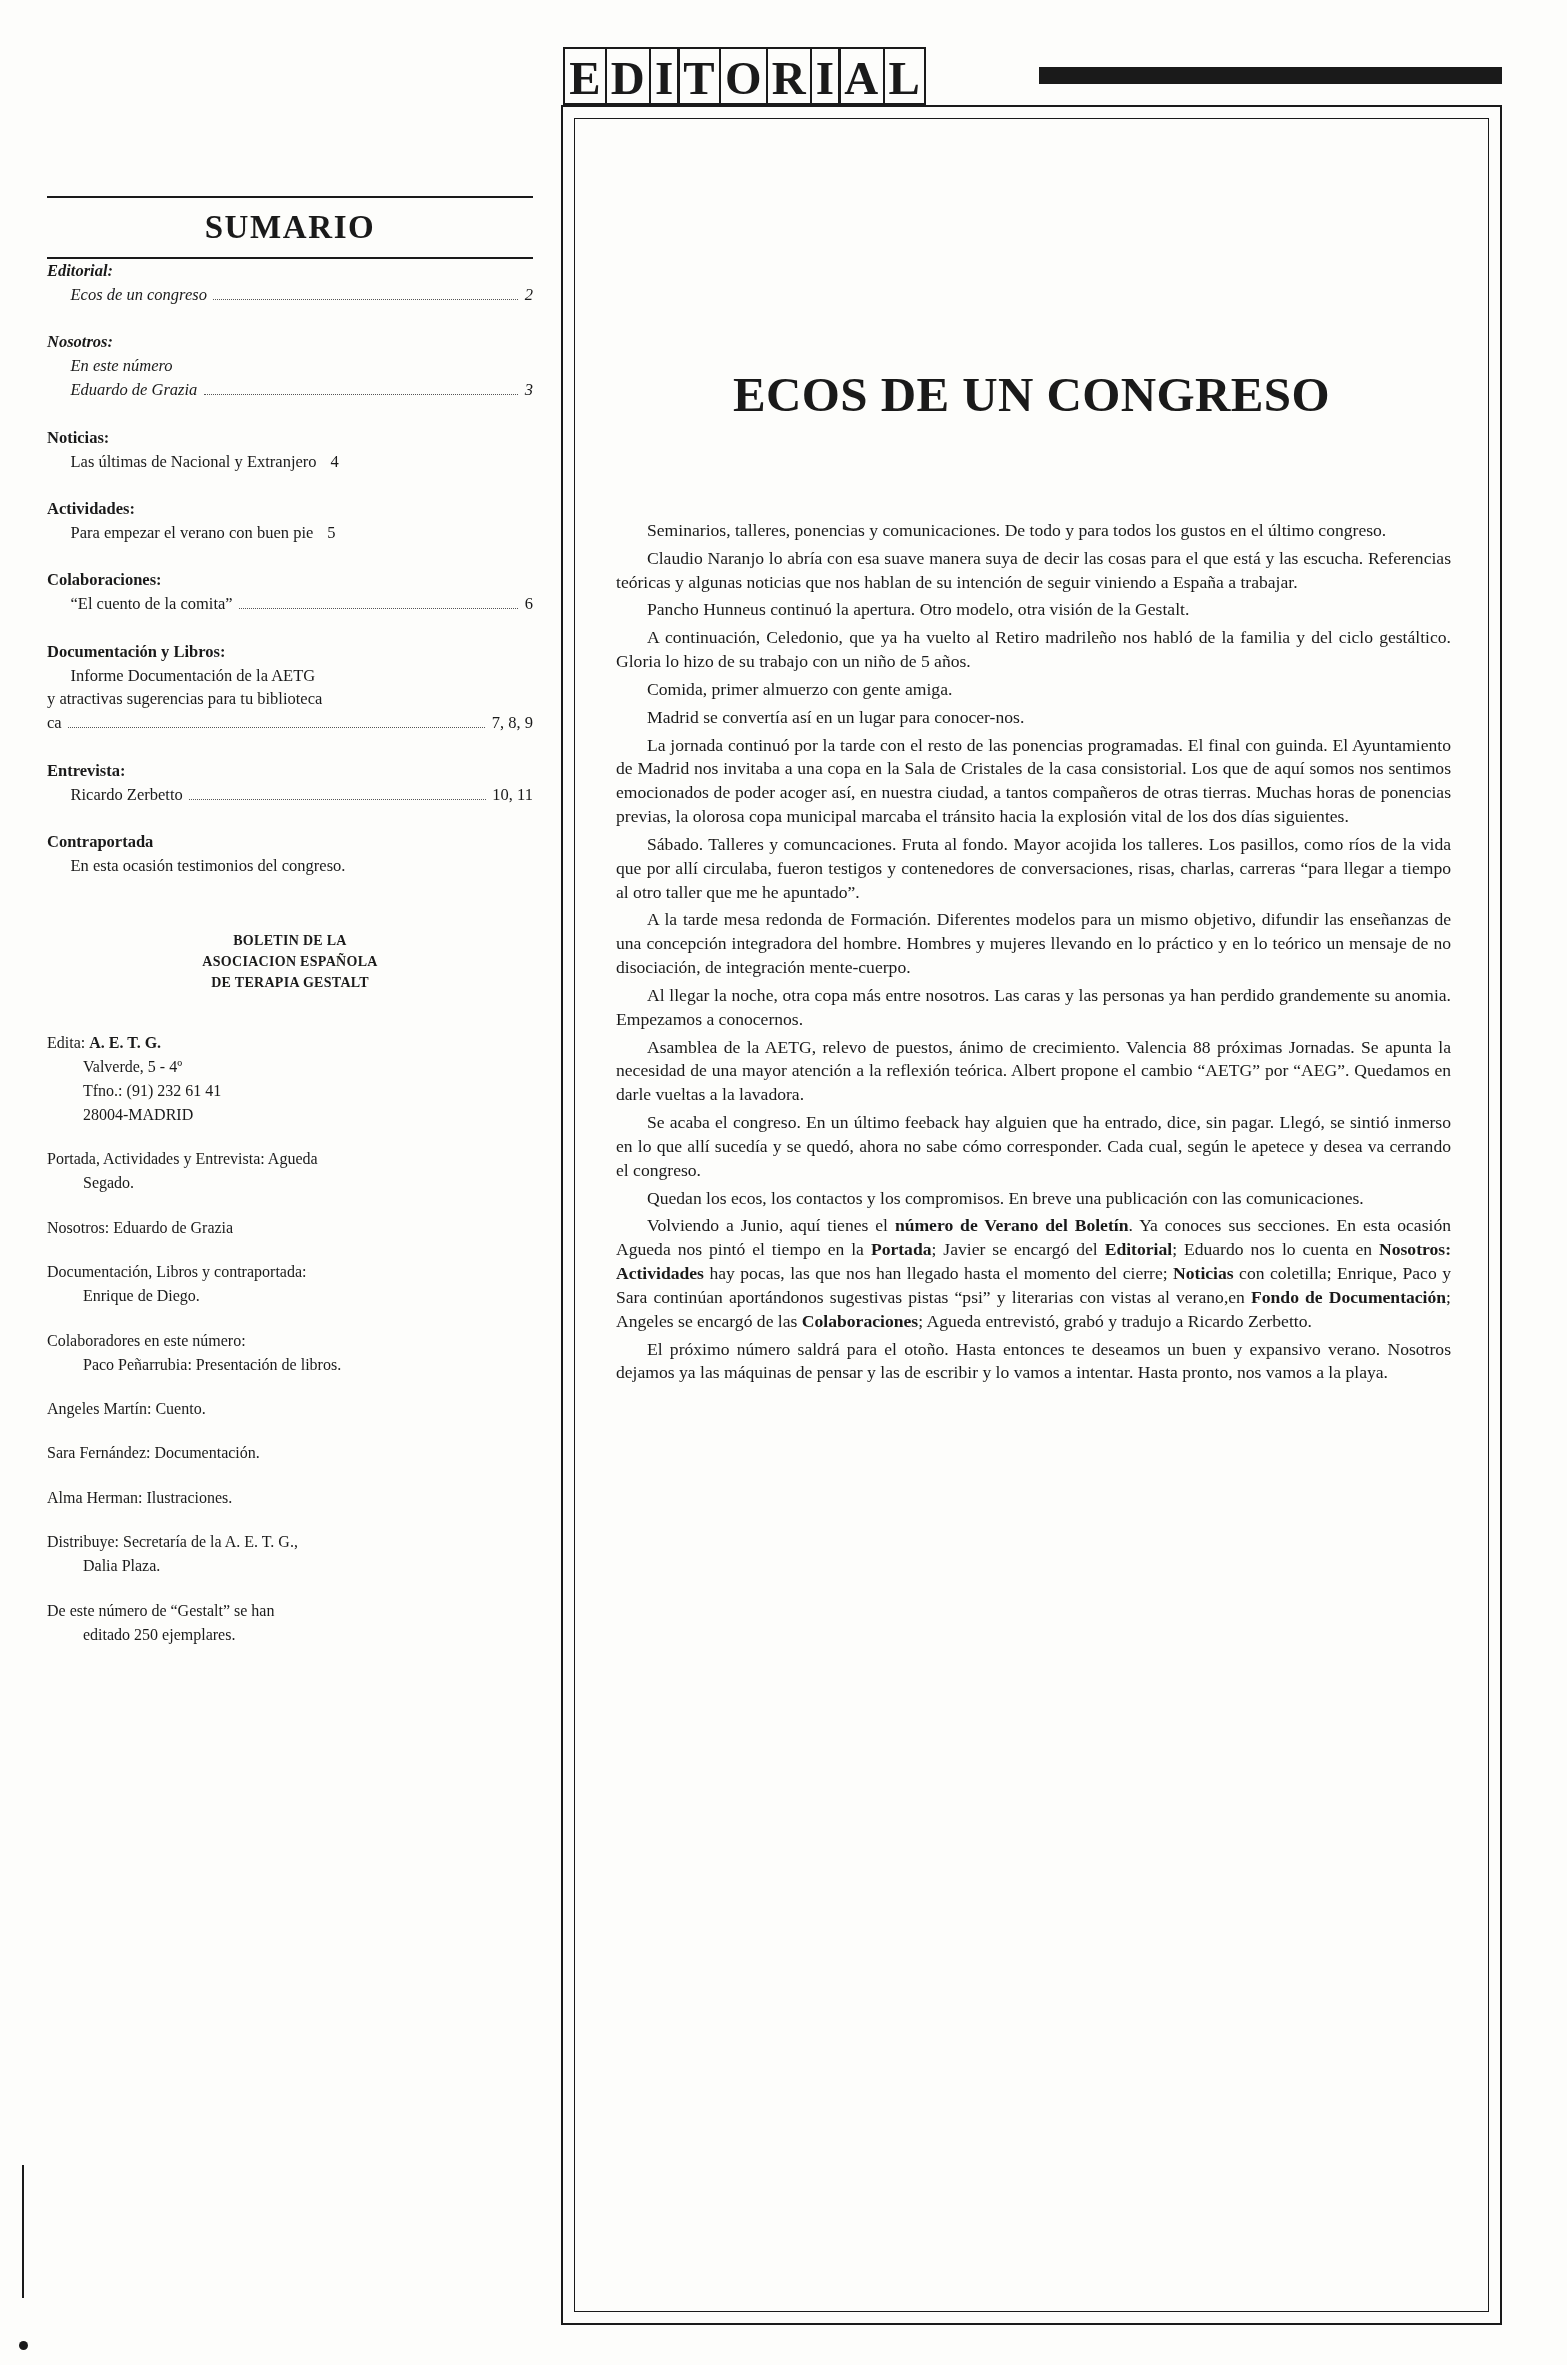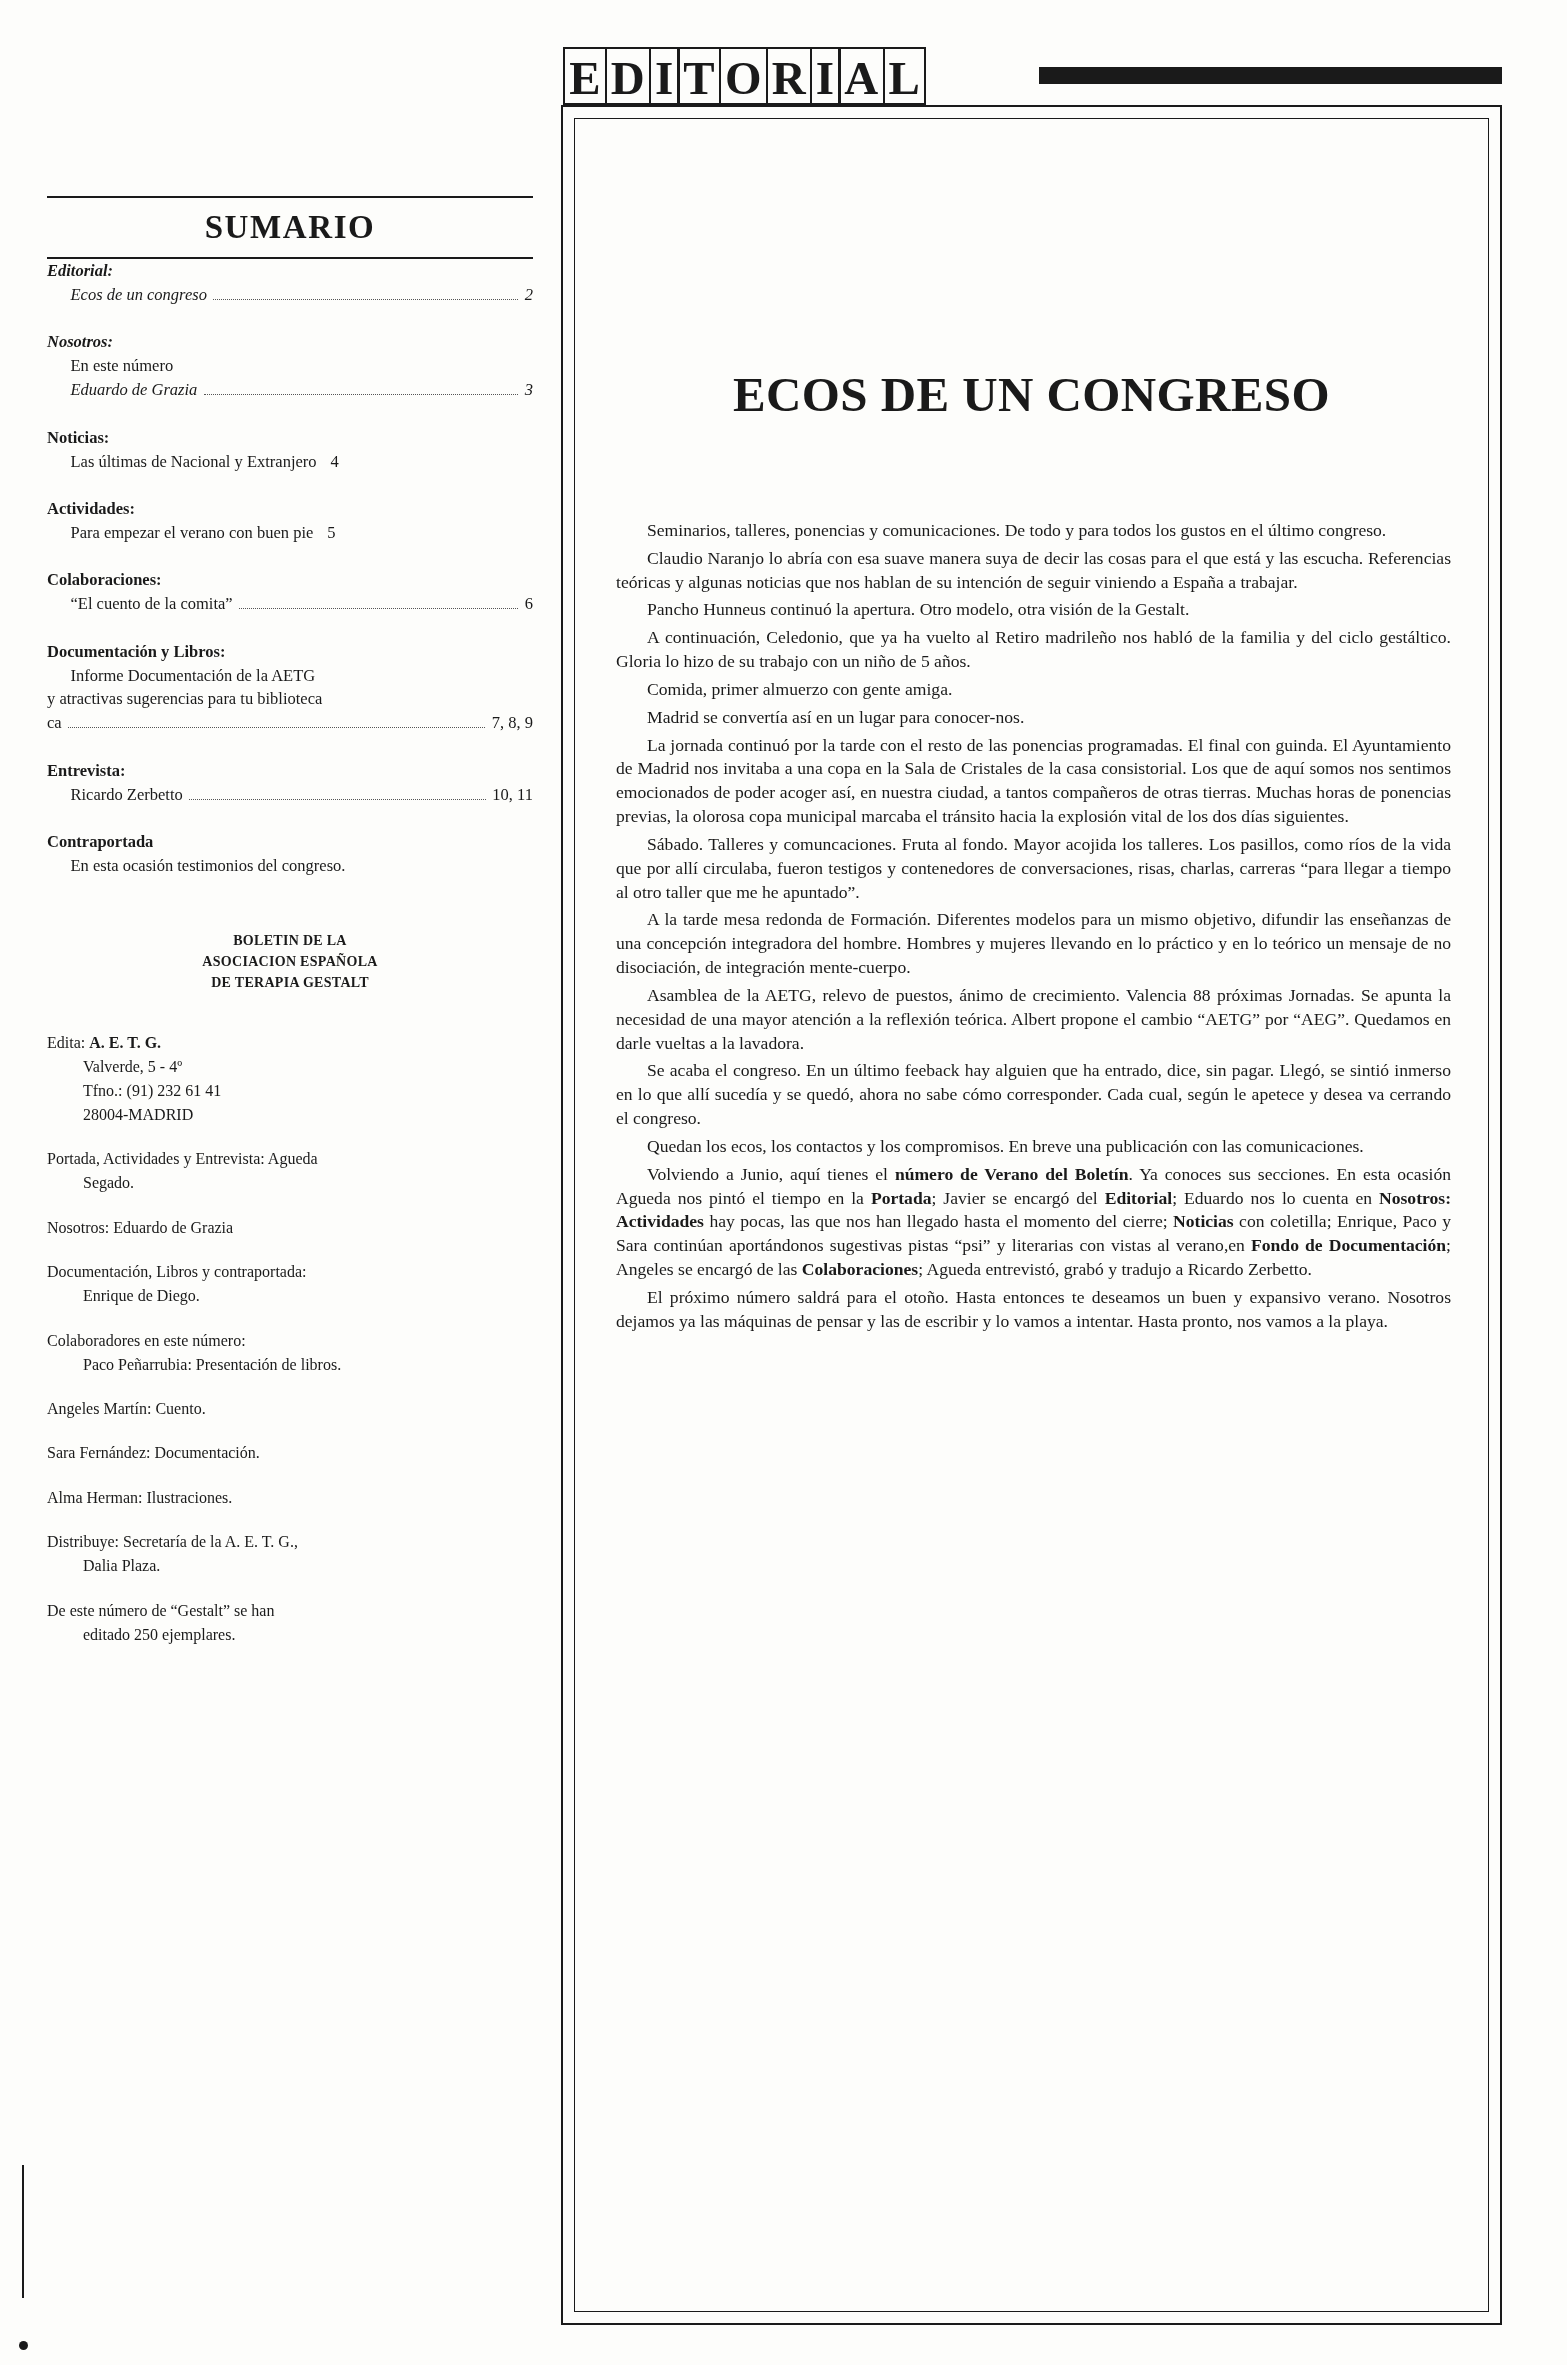--- a/index.html
+++ b/index.html
@@ -234,21 +234,21 @@
         <div class="toc-line">
           <span class="txt">Ecos de un congreso</span>
           <span class="dots"></span>
           <span class="pg">2</span>
         </div>
       </div>
 
       <div class="toc-entry ital">
         <div class="toc-head italic">Nosotros:</div>
         <div class="toc-line-plain">
-          <span class="txt" style="">En este número</span>
+          <span class="txt" style="font-style:italic">En este número</span>
         </div>
         <div class="toc-line">
           <span class="txt">Eduardo de Grazia</span>
           <span class="dots"></span>
           <span class="pg">3</span>
         </div>
       </div>
 
       <div class="toc-entry">
         <div class="toc-head">Noticias:</div>
@@ -384,20 +384,21 @@
       <div class="art-body" id="art-body">
           <p>Seminarios, talleres, ponencias y comunicaciones. De todo y para todos los gustos en el último congreso.</p>
           <p>Claudio Naranjo lo abría con esa suave manera suya de decir las cosas para el que está y las escucha. Referencias teóricas y algunas noticias que nos hablan de su intención de seguir viniendo a España a trabajar.</p>
           <p>Pancho Hunneus continuó la apertura. Otro modelo, otra visión de la Gestalt.</p>
           <p>A continuación, Celedonio, que ya ha vuelto al Retiro madrileño nos habló de la familia y del ciclo gestáltico. Gloria lo hizo de su trabajo con un niño de 5 años.</p>
           <p>Comida, primer almuerzo con gente amiga.</p>
           <p>Madrid se convertía así en un lugar para conocer-nos.</p>
           <p>La jornada continuó por la tarde con el resto de las ponencias programadas. El final con guinda. El Ayuntamiento de Madrid nos invitaba a una copa en la Sala de Cristales de la casa consistorial. Los que de aquí somos nos sentimos emocionados de poder acoger así, en nuestra ciudad, a tantos compañeros de otras tierras. Muchas horas de ponencias previas, la olorosa copa municipal marcaba el tránsito hacia la explosión vital de los dos días siguientes.</p>
           <p>Sábado. Talleres y comuncaciones. Fruta al fondo. Mayor acojida los talleres. Los pasillos, como ríos de la vida que por allí circulaba, fueron testigos y contenedores de conversaciones, risas, charlas, carreras “para llegar a tiempo al otro taller que me he apuntado”.</p>
           <p>A la tarde mesa redonda de Formación. Diferentes modelos para un mismo objetivo, difundir las enseñanzas de una concepción integradora del hombre. Hombres y mujeres llevando en lo práctico y en lo teórico un mensaje de no disociación, de integración mente-cuerpo.</p>
+          <p>Al llegar la noche, otra copa más entre nosotros. Las caras y las personas ya han perdido grandemente su anomia. Empezamos a conocernos.</p>
           <p>Asamblea de la AETG, relevo de puestos, ánimo de crecimiento. Valencia 88 próximas Jornadas. Se apunta la necesidad de una mayor atención a la reflexión teórica. Albert propone el cambio “AETG” por “AEG”. Quedamos en darle vueltas a la lavadora.</p>
           <p>Se acaba el congreso. En un último feeback hay alguien que ha entrado, dice, sin pagar. Llegó, se sintió inmerso en lo que allí sucedía y se quedó, ahora no sabe cómo corresponder. Cada cual, según le apetece y desea va cerrando el congreso.</p>
           <p>Quedan los ecos, los contactos y los compromisos. En breve una publicación con las comunicaciones.</p>
           <p><span>Volviendo a Junio, aquí tienes el </span><b>número de Verano del Boletín</b><span>. Ya conoces sus secciones. En esta ocasión Agueda nos pintó el tiempo en la </span><b>Portada</b><span>; Javier se encargó del </span><b>Editorial</b><span>; Eduardo nos lo cuenta en </span><b>Nosotros: Actividades</b><span> hay pocas, las que nos han llegado hasta el momento del cierre; </span><b>Noticias</b><span> con coletilla; Enrique, Paco y Sara continúan aportándonos sugestivas pistas “psi” y literarias con vistas al verano,en </span><b>Fondo de Documentación</b><span>; Angeles se encargó de las </span><b>Colaboraciones</b><span>; Agueda entrevistó, grabó y tradujo a Ricardo Zerbetto.</span></p>
           <p>El próximo número saldrá para el otoño. Hasta entonces te deseamos un buen y expansivo verano. Nosotros dejamos ya las máquinas de pensar y las de escribir y lo vamos a intentar. Hasta pronto, nos vamos a la playa.</p>
         </div>
     </div>
   </div>
 
   <div class="crop-v"></div>

